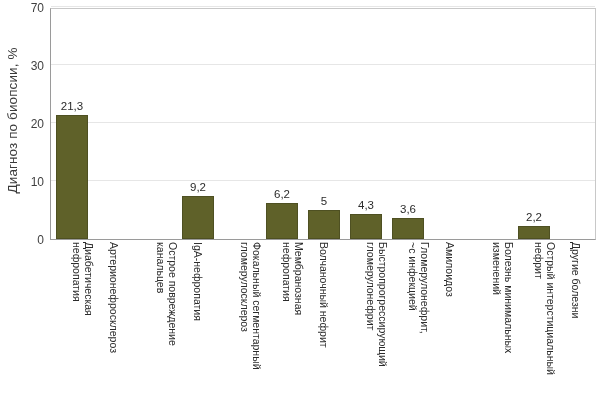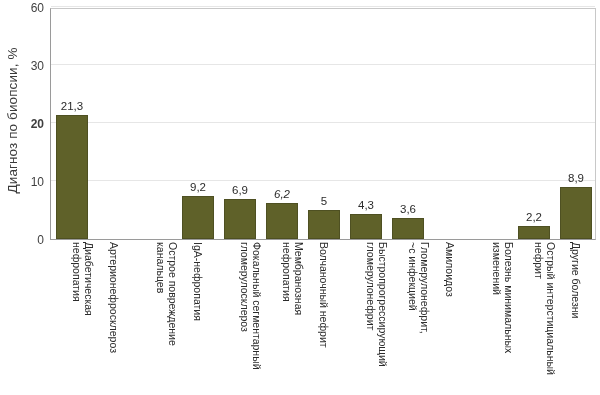--- a/index.html
+++ b/index.html
@@ -146,69 +146,61 @@
 
 <div id="chart-root">
 
   <div id="y-axis-title">
     <span>Диагноз по биопсии, %</span>
   </div>
 
   <div id="y-tick-labels">
       <div class="y-tick" style="top: 240px;">0</div>
       <div class="y-tick" style="top: 182px;">10</div>
-      <div class="y-tick" style="top: 124px; font-weight: bold;">20</div>
+      <div class="y-tick" style="top: 124px;">20</div>
       <div class="y-tick" style="top: 66px;">30</div>
-      <div class="y-tick" style="top: 8px;">60</div>
+      <div class="y-tick" style="top: 8px;">70</div>
     </div>
 
   <div id="plot-area">
     <div id="gridlines-layer">
         <div class="gridline" style="bottom: 58px;"></div>
         <div class="gridline" style="bottom: 116px;"></div>
         <div class="gridline" style="bottom: 174px;"></div>
         <div class="gridline" style="bottom: 232px;"></div>
       </div>
     <div id="bars-layer">
         <div class="bar-slot" style="left: 0px; width: 42px;">
           <div class="bar" style="height: 123.54px; background: rgb(95, 97, 41); border-color: rgb(78, 80, 34);"></div>
           <div class="bar-label" style="bottom: 126.54px;">21,3</div>
         </div>
         <div class="bar-slot" style="left: 126px; width: 42px;">
           <div class="bar" style="height: 42.92px; background: rgb(95, 97, 41); border-color: rgb(78, 80, 34);"></div>
           <div class="bar-label" style="bottom: 45.92px;">9,2</div>
         </div>
-        <div class="bar-slot" style="left: 168px; width: 42px;">
-          <div class="bar" style="height: 40.02px; background: rgb(95, 97, 41); border-color: rgb(78, 80, 34);"></div>
-          <div class="bar-label" style="bottom: 43.02px;">6,9</div>
-        </div>
-        <div class="bar-slot" style="left: 210px; width: 42px; font-style: italic;">
+        <div class="bar-slot" style="left: 210px; width: 42px;">
           <div class="bar" style="height: 35.96px; background: rgb(95, 97, 41); border-color: rgb(78, 80, 34);"></div>
           <div class="bar-label" style="bottom: 38.96px;">6,2</div>
         </div>
         <div class="bar-slot" style="left: 252px; width: 42px;">
           <div class="bar" style="height: 29px; background: rgb(95, 97, 41); border-color: rgb(78, 80, 34);"></div>
           <div class="bar-label" style="bottom: 32px;">5</div>
         </div>
         <div class="bar-slot" style="left: 294px; width: 42px;">
           <div class="bar" style="height: 24.94px; background: rgb(95, 97, 41); border-color: rgb(78, 80, 34);"></div>
           <div class="bar-label" style="bottom: 27.94px;">4,3</div>
         </div>
         <div class="bar-slot" style="left: 336px; width: 42px;">
           <div class="bar" style="height: 20.88px; background: rgb(95, 97, 41); border-color: rgb(78, 80, 34);"></div>
           <div class="bar-label" style="bottom: 23.88px;">3,6</div>
         </div>
         <div class="bar-slot" style="left: 462px; width: 42px;">
           <div class="bar" style="height: 12.76px; background: rgb(95, 97, 41); border-color: rgb(78, 80, 34);"></div>
           <div class="bar-label" style="bottom: 15.76px;">2,2</div>
         </div>
-        <div class="bar-slot" style="left: 504px; width: 42px;">
-          <div class="bar" style="height: 51.62px; background: rgb(95, 97, 41); border-color: rgb(78, 80, 34);"></div>
-          <div class="bar-label" style="bottom: 54.62px;">8,9</div>
-        </div>
       </div>
   </div>
 
   <div id="cat-labels">
       <div class="cat-slot" style="left: 0px; width: 42px;">
         <div class="cat-rot lines2">
           <span class="l">Диабетическая</span>
           <span class="l">нефропатия</span>
         </div>
       </div>

